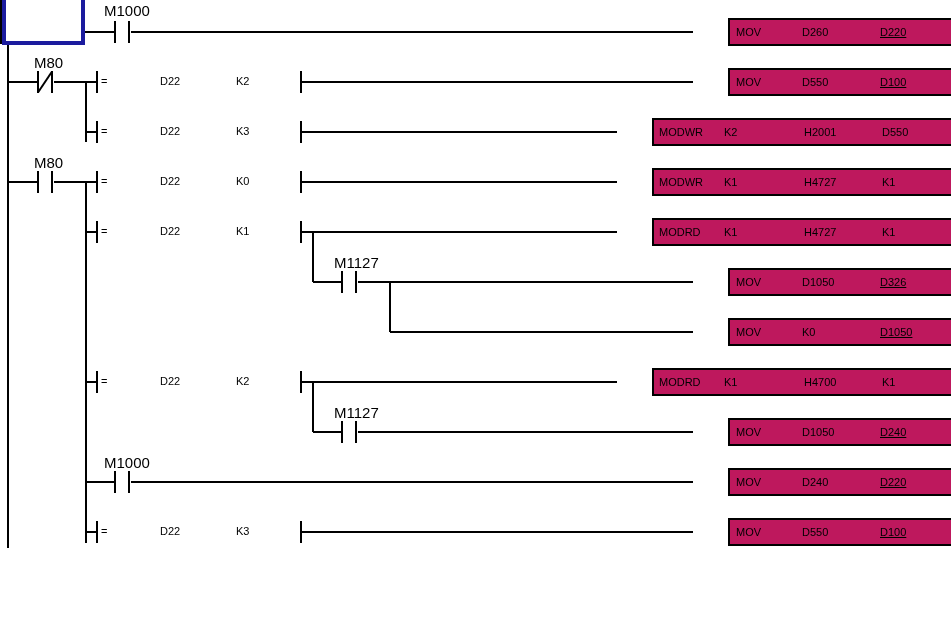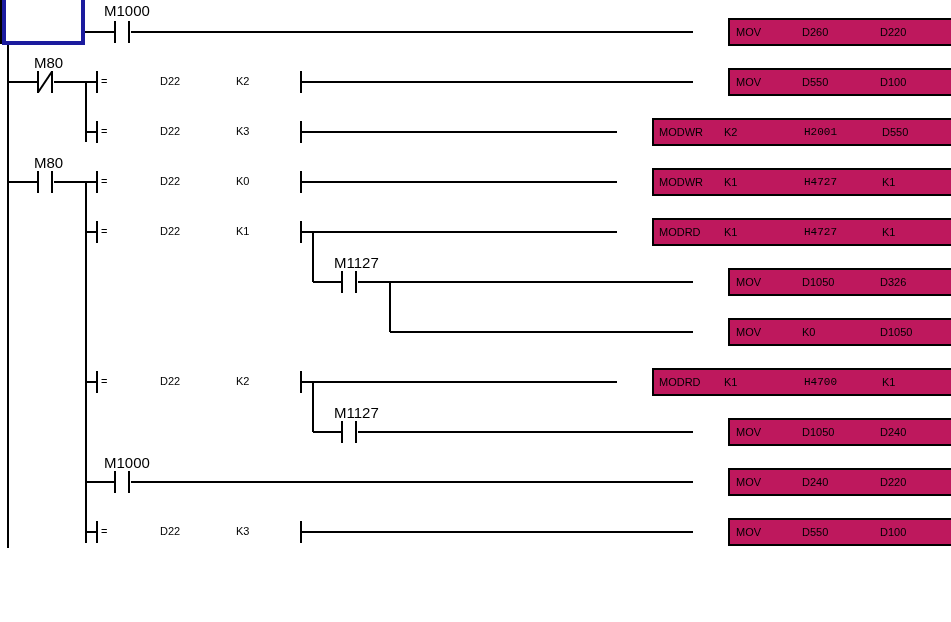--- a/index.html
+++ b/index.html
@@ -17,22 +17,22 @@
   .cmp .t1{position:absolute;left:0;top:0;}
   .cmp .t2{position:absolute;left:204px;top:0;}
   .cmp .tx{position:absolute;top:4px;font-size:11px;line-height:13px;white-space:nowrap;color:#000;}
   .cmp .op{left:5px;}
   .cmp .a{left:64px;}
   .cmp .b{left:140px;}
   .fbox{position:absolute;height:28px;border:2px solid #000;background:#be185d;box-sizing:border-box;margin-left:35px;}
   .fbox span{position:absolute;top:5px;font-size:11px;line-height:14px;white-space:nowrap;color:#000;}
   .fbox.mov{left:693px;width:227px;}
   .fbox.mod{left:617px;width:303px;}
-  .fbox.mov .i{left:6px;} .fbox.mov .o1{left:72px;} .fbox.mov .o2{left:150px;}
-  .fbox.mod .i{left:5px;} .fbox.mod .o1{left:70px;} .fbox.mod .o2{left:150px;font-family:Liberation Mono, monospace;} .fbox.mod .o3{left:228px;}
+  .fbox.mov .i{left:6px;} .fbox.mov .o1{left:72px;} .fbox.mov .o2{left:150px;text-decoration:underline;}
+  .fbox.mod .i{left:5px;} .fbox.mod .o1{left:70px;} .fbox.mod .o2{left:150px;} .fbox.mod .o3{left:228px;}
   #cursor{position:absolute;left:2px;top:-5px;width:83px;height:50px;box-sizing:border-box;
           border:4px solid #1b1b9e;background:#fff;}
 </style>
 </head>
 <body>
 
 <div id="ladder">
 
   <div class="wv" style="left:0;top:0;height:44px;"></div>
   <div class="wv" style="left:7px;top:0;height:548px;"></div>

